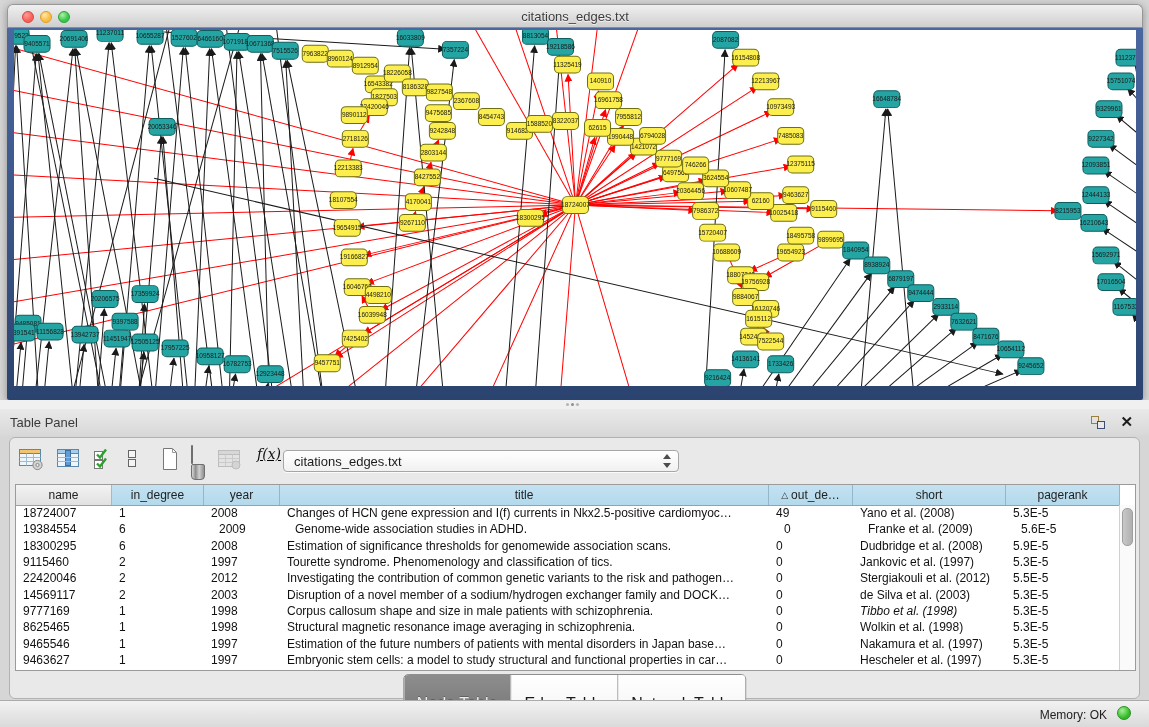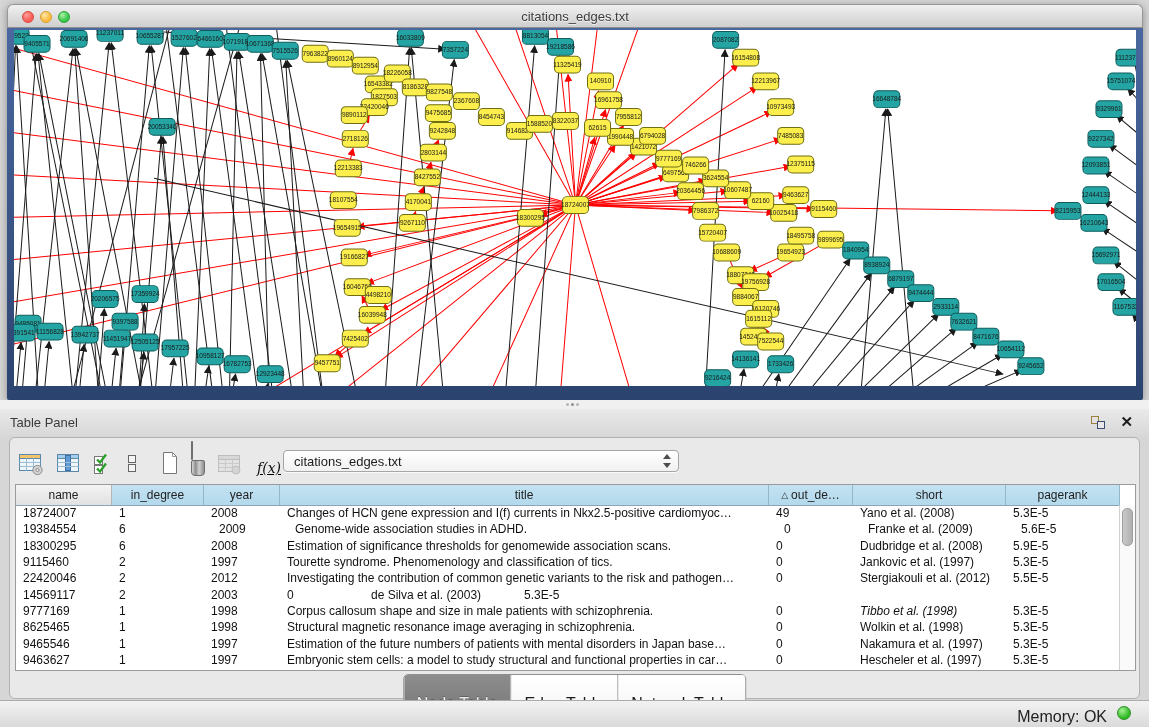--- a/index.html
+++ b/index.html
@@ -18,21 +18,21 @@
   #divider{position:absolute;left:0;top:400px;width:1149px;height:9px;background:#f0f0f0;}
   .dimple{position:absolute;left:571px;top:3px;width:3px;height:3px;background:#8f8f8f;border-radius:50%;box-shadow:5px 0 0 #b5b5b5,-5px 0 0 #b5b5b5;}
   #tp-header{position:absolute;left:0;top:409px;width:1149px;height:27px;background:linear-gradient(#e9e9e9,#d8d8d8);}
   #tp-title{position:absolute;left:10px;top:6px;font-size:13px;color:#3a3a3a;}
   #float-ic{position:absolute;right:44px;top:7px;width:14px;height:13px;}
   #float-ic .sq1{position:absolute;left:0;top:0;width:8px;height:8px;border:1.5px solid #9a7f3e;box-sizing:border-box;}
   #float-ic .sq2{position:absolute;right:0;bottom:0;width:8px;height:8px;border:1.5px solid #3d4c72;background:#e9e9e9;box-sizing:border-box;}
   #close-ic{position:absolute;right:16px;top:4px;font-size:15px;font-weight:bold;color:#1c1c1c;cursor:default;}
   
   #panel-body{position:absolute;left:9px;top:437px;width:1131px;height:262px;background:#e9e9e9;border:1px solid #b2b2b2;border-radius:6px;box-sizing:border-box;}
-  #toolbar{position:absolute;left:8px;top:8px;height:30px;display:flex;align-items:flex-end;gap:11px;text-decoration:underline;}
+  #toolbar{position:absolute;left:8px;top:8px;height:30px;display:flex;align-items:flex-start;gap:11px;text-decoration:underline;}
   .tbtn{display:flex;align-items:center;justify-content:center;}
   #fx-ic{font-family:"DejaVu Serif",serif;font-style:italic;font-size:14px;color:#111;margin-left:4px;}
   .trash-lid{width:14px;height:3px;background:#9a9a9a;border:1px solid #6f6f6f;border-radius:2px;margin:0 auto;}
   .trash-body{width:12px;height:14px;margin:0 auto;background:linear-gradient(90deg,#d6d6d6,#8f8f8f 30%,#d0d0d0 60%,#8f8f8f);border:1px solid #6f6f6f;border-radius:2px 2px 4px 4px;}
   #net-select{position:absolute;left:273px;top:12px;width:396px;height:22px;background:linear-gradient(#ffffff,#f1f1f1);border:1px solid #a6a6a6;border-radius:4px;box-sizing:border-box;box-shadow:0 1px 0 rgba(255,255,255,.8);}
   #net-select .val{position:absolute;left:10px;top:3px;font-size:13px;color:#1c1c1c;}
   #net-select .arrows{position:absolute;right:7px;top:3px;width:9px;height:14px;}
   #net-select .up{position:absolute;top:0;left:1px;width:0;height:0;border-left:4px solid transparent;border-right:4px solid transparent;border-bottom:5px solid #4c4c4c;}
   #net-select .dn{position:absolute;bottom:0;left:1px;width:0;height:0;border-left:4px solid transparent;border-right:4px solid transparent;border-top:5px solid #4c4c4c;}
   
@@ -46,21 +46,21 @@
   .td{box-sizing:border-box;padding-left:7px;font-size:12px;color:#111;white-space:nowrap;overflow:hidden;flex:0 0 auto;}
   #vscroll{position:absolute;right:0;top:20px;bottom:0;width:15px;background:#fafafa;border-left:1px solid #d0d0d0;}
   #vthumb{position:absolute;left:2px;top:3px;width:9px;height:36px;background:linear-gradient(90deg,#c9c9c9,#b0b0b0);border:1px solid #9e9e9e;border-radius:5px;}
   
   #tabs{position:absolute;left:50%;transform:translateX(-50%);top:236px;display:inline-flex;border:1px solid #8f8f8f;border-radius:5px;overflow:hidden;background:#fff;box-shadow:0 1px 0 rgba(255,255,255,.6);}
   .tab{padding:20px 13px;font-size:16px;color:#1a1a1a;background:linear-gradient(#ffffff,#f0f0f0);border-left:1px solid #a9a9a9;}
   .tab:first-child{border-left:none;}
   .tab.selected{background:linear-gradient(#8d8d8d,#6f6f6f);color:#ececec;text-shadow:0 -1px 0 rgba(0,0,0,.25);}
   
   #status-bar{position:absolute;left:0;top:700px;width:1149px;height:27px;background:linear-gradient(#f2f2f2,#dadada);border-top:1px solid #ababab;box-sizing:border-box;}
-  #mem-label{position:absolute;right:42px;top:7px;font-size:16px;color:#222;}
+  #mem-label{position:absolute;right:42px;top:7px;font-size:12px;color:#222;}
   #mem-dot{position:absolute;right:18px;top:5px;width:14px;height:14px;border-radius:50%;background:radial-gradient(circle at 35% 30%,#a5f096,#31b926 65%);border:1px solid #2a8f21;box-sizing:border-box;}
   
   .isvg{display:block;}
 </style>
 </head>
 <body>
 
 <div id="app">
 
   <div id="net-window">
@@ -866,20 +866,21 @@
             <div class="td" style="width: 76px;">2012</div>
             <div class="td" style="width: 489px;">Investigating the contribution of common genetic variants to the risk and pathogen…</div>
             <div class="td" style="width: 84px;">0</div>
             <div class="td" style="width: 153px;">Stergiakouli et al. (2012)</div>
             <div class="td" style="width: 114px;">5.5E-5</div>
           </div>
           <div class="tr">
             <div class="td" style="width: 96px;">14569117</div>
             <div class="td" style="width: 92px;">2</div>
             <div class="td" style="width: 76px;">2003</div>
+            <div class="td" style="width: 489px;">Disruption of a novel member of a sodium/hydrogen exchanger family and DOCK…</div>
             <div class="td" style="width: 84px;">0</div>
             <div class="td" style="width: 153px;">de Silva et al. (2003)</div>
             <div class="td" style="width: 114px;">5.3E-5</div>
           </div>
           <div class="tr">
             <div class="td" style="width: 96px;">9777169</div>
             <div class="td" style="width: 92px;">1</div>
             <div class="td" style="width: 76px;">1998</div>
             <div class="td" style="width: 489px;">Corpus callosum shape and size in male patients with schizophrenia.</div>
             <div class="td" style="width: 84px;">0</div>

